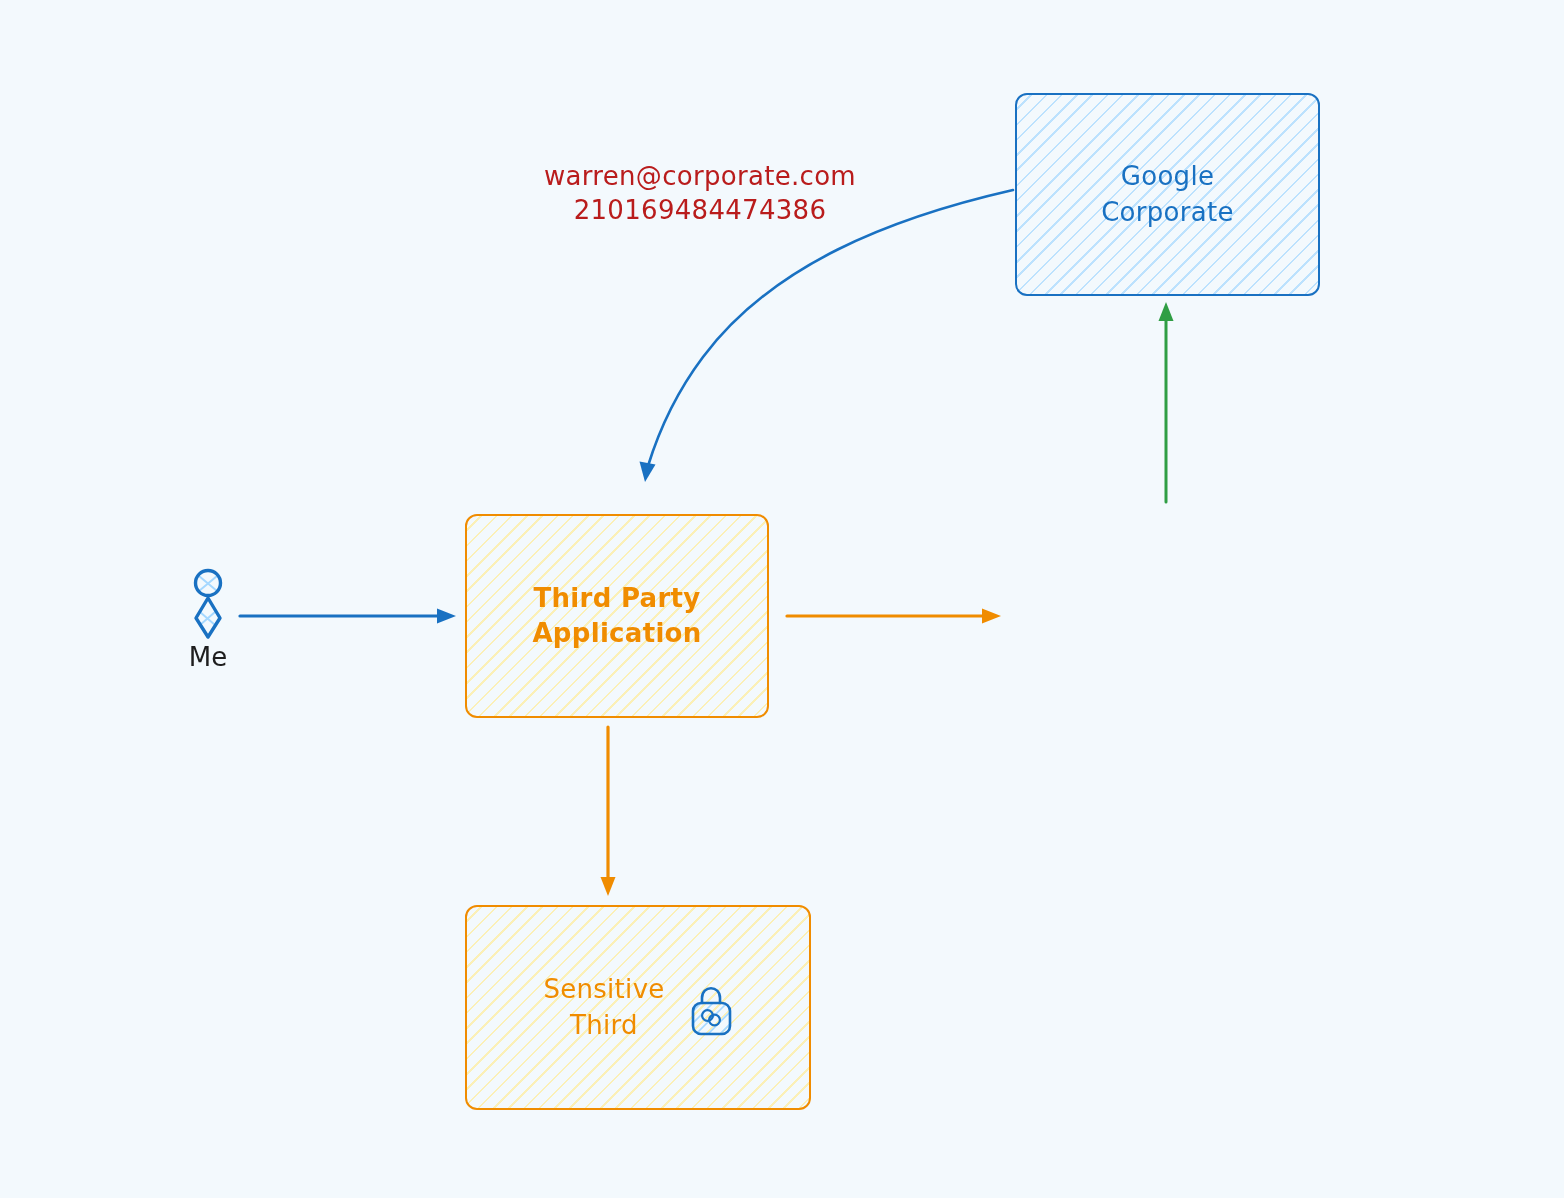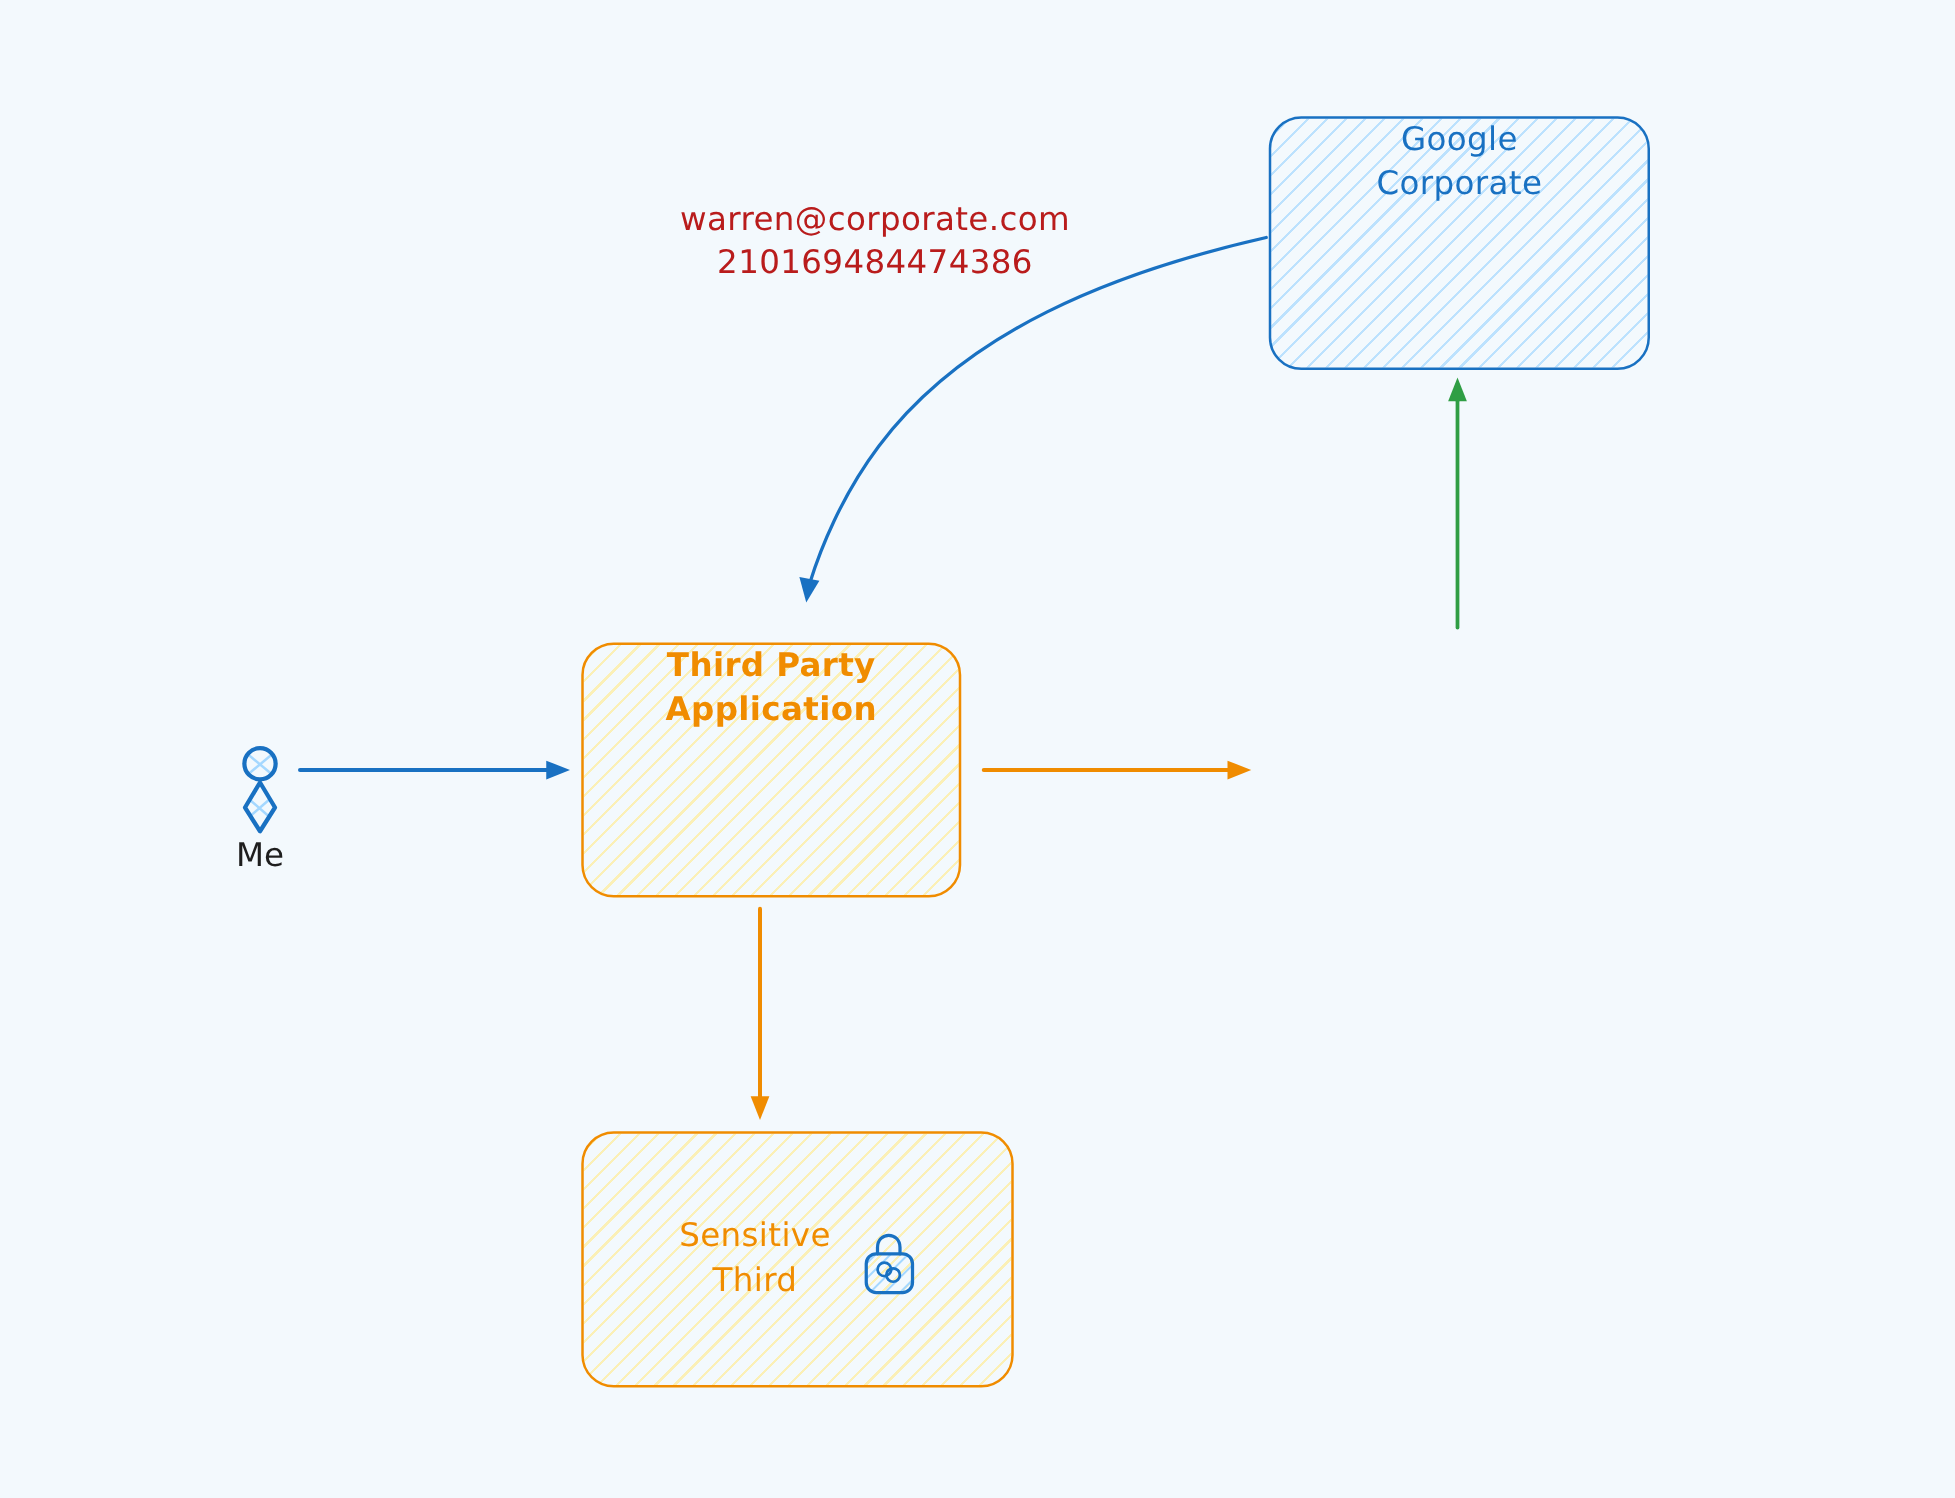--- a/index.html
+++ b/index.html
@@ -20,22 +20,23 @@
   .edges-svg {
     position: absolute;
     left: 0;
     top: 0;
     pointer-events: none;
   }
   .node {
     position: absolute;
     box-sizing: border-box;
     border: 2.4px solid currentColor;
-    border-radius: 26px;
+    border-radius: 12px;
     display: flex;
+    align-items: center;
     justify-content: center;
     text-align: center;
     font-size: 26px;
     line-height: 1.35;
     letter-spacing: 0.3px;
   }
   .node-label {
     display: block;
   }
   .node-content-row {
@@ -50,21 +51,21 @@
     top: 160px;
     width: 390px;
     text-align: center;
     font-size: 26px;
     line-height: 1.3;
     letter-spacing: 0.3px;
   }
   .actor {
     position: absolute;
     left: 182px;
-    top: 596px;
+    top: 568px;
     width: 52px;
     display: flex;
     flex-direction: column;
     align-items: center;
   }
   .actor-label {
     margin-top: 2px;
     font-size: 26px;
   }
 </style>

